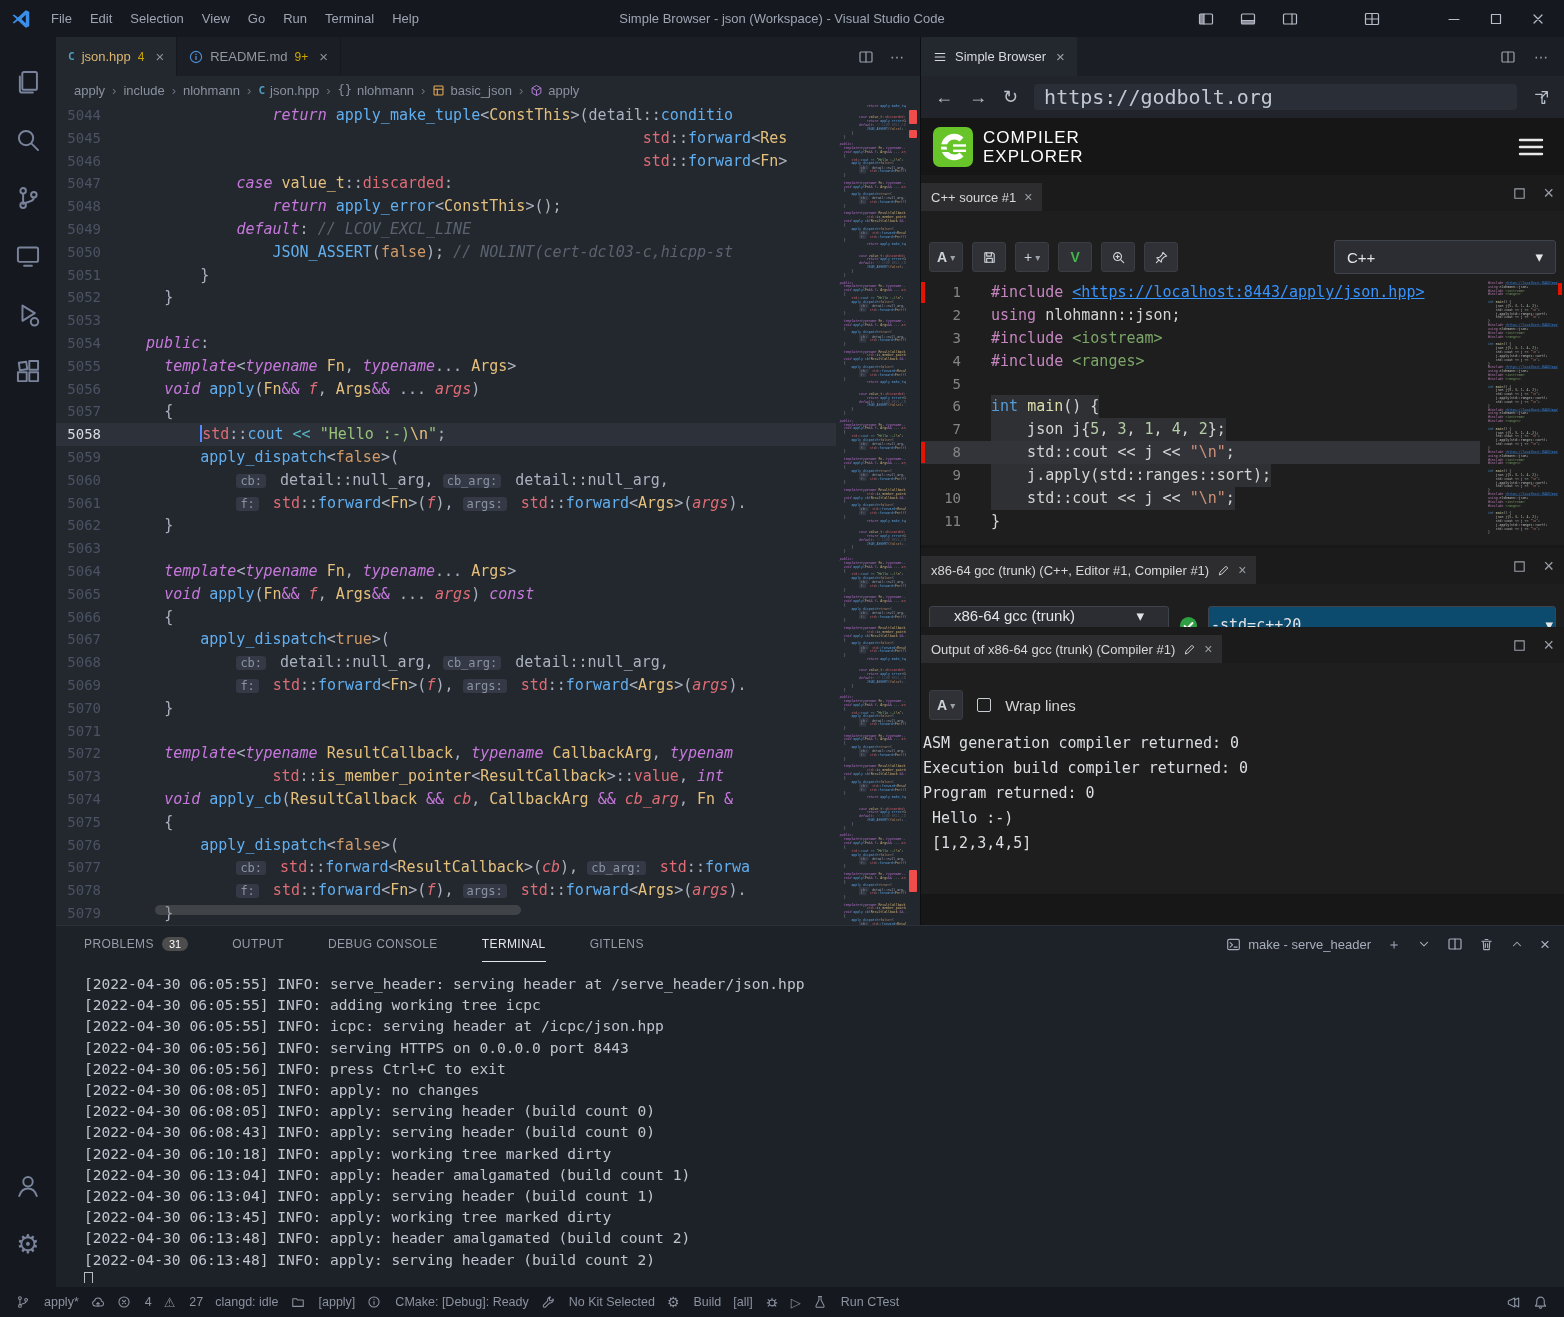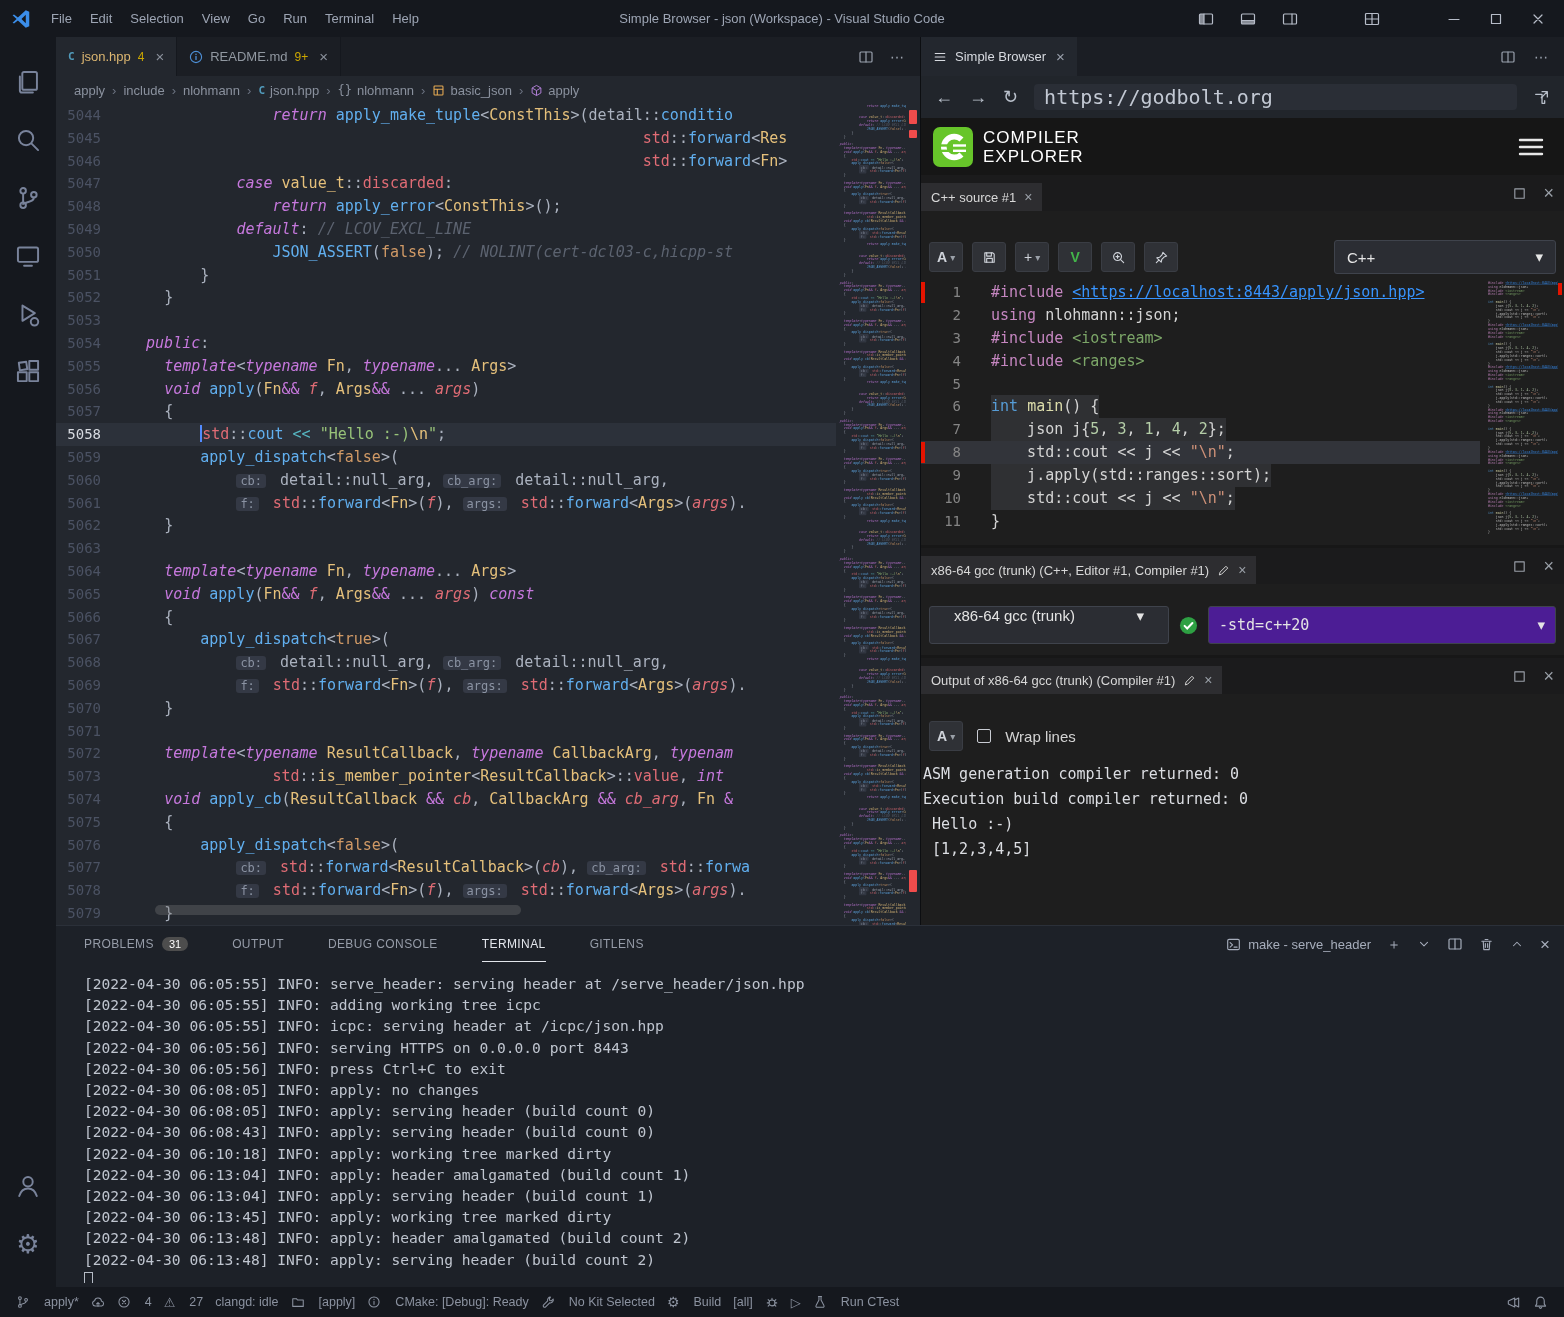--- a/index.html
+++ b/index.html
@@ -71,21 +71,21 @@
 .rp-actions{margin-left:auto;display:flex;gap:18px;align-items:center;padding-right:16px;color:#9aa1ad}
 .rp-nav{height:42px;background:#21252b;display:flex;align-items:center;padding:0 14px;gap:16px;color:#b9c0cb}
 .nav-arrow{font-size:18px}
 .url-field{flex:1;height:26px;background:#2a2e36;border-radius:4px;display:flex;align-items:center;padding:0 10px;font-size:20px;color:#c3c9d4;font-family:"DejaVu Sans Mono",monospace}
 .ce-header{height:57px;background:#161616;display:flex;align-items:center;padding:0 12px}
 .ce-words{margin-left:10px;color:#fff;font-weight:normal;font-size:17px;line-height:19px;letter-spacing:1px}
 .ce-burger{margin-left:auto;padding-right:8px}
 .pane{position:absolute;left:0;right:0;background:#1e1e1e}
 #pane-source{top:138px;height:370px}
 #pane-compiler{top:511px;height:107px}
-#pane-output{top:621px;height:267px}
+#pane-output{top:590px;height:267px}
 .pane-header{height:36px;background:#1b1b1c;display:flex;align-items:center;padding-right:10px}
 .pane-tab{display:flex;align-items:center;gap:8px;background:#2d2d30;color:#d8d8d8;font-size:13px;height:28px;margin-top:8px;padding:0 10px;white-space:nowrap;overflow:hidden}
 .pane-tab .eclose{color:#9aa0a8;font-size:14px}
 .pane-controls{margin-left:auto;display:flex;gap:16px;color:#9aa0a8;align-items:center}
 .src-toolbar{position:absolute;left:8px;top:62px;height:40px;display:flex;align-items:center;gap:9px;right:8px}
 .tbtn{height:30px;min-width:34px;background:#2f3136;border:1px solid #3a3d44;border-radius:3px;display:flex;align-items:center;justify-content:center;gap:3px;color:#cfd3da;font-size:14px;padding:0 7px}
 .tbtn .car{font-size:10px;color:#9aa0a8}
 .lang-select{margin-left:auto;width:222px;height:34px;background:#2b2d33;border:1px solid #3f434c;border-radius:3px;display:flex;align-items:center;justify-content:space-between;padding:0 12px;color:#e6e6e6;font-size:15px}
 .bcode{position:absolute;left:0;top:106px;right:84px;height:258px;overflow:hidden}
 .bline{position:relative;display:flex;height:22.9px;line-height:22.9px;font-size:15px;font-family:"DejaVu Sans Mono",monospace;white-space:pre}
@@ -99,21 +99,21 @@
 .m-inc{color:#7ca668}
 .m-kwb{color:#569cd6}
 .m-fnm{color:#dcdcaa}
 .m-num{color:#b5cea8}
 .m-str{color:#ce9178}
 .bminimap{position:absolute;right:6px;top:106px;width:70px;height:256px;overflow:hidden;opacity:.85}
 #browser-minimap-inner{transform:scale(.32);transform-origin:0 0;width:320%}
 .bmark{position:absolute;right:2px;top:108px;width:4px;height:12px;background:#e51400}
 .cmp-row{position:absolute;left:8px;right:8px;top:56px;height:42px;display:flex;align-items:center;gap:10px}
 .cmp-select{width:240px;height:38px;background:#2b2d33;border:1px solid #3f434c;border-radius:3px;display:flex;align-items:flex-start;justify-content:space-between;padding:0 24px;color:#e4e4e4;font-size:15px}
-.opt-field{flex:1;height:38px;background:#4c1d95;border:1px solid #3f434c;border-radius:3px;display:flex;align-items:center;justify-content:space-between;padding:0 10px;color:#e4e4e4;font-size:15px;font-family:"DejaVu Sans Mono",monospace}
+.opt-field{flex:1;height:38px;background:#0c4a6e;border:1px solid #3f434c;border-radius:3px;display:flex;align-items:center;justify-content:space-between;padding:0 2px;color:#e4e4e4;font-size:15px;font-family:"DejaVu Sans Mono",monospace}
 .out-toolbar{position:absolute;left:8px;top:58px;height:40px;display:flex;align-items:center;gap:14px}
 .wrapbox{width:14px;height:14px;border:1.4px solid #c9ccd3;display:inline-block;border-radius:2px}
 .wrap-label{color:#d4d4d4;font-size:15px}
 #output-lines{position:absolute;left:2px;top:104px;right:10px;bottom:0;font-family:"DejaVu Sans Mono",monospace;font-size:15px;line-height:25px;color:#dcdee3;white-space:pre}
 
 #bottom-panel{position:absolute;left:56px;top:925px;width:1508px;height:362px;background:#1d2128;border-top:1px solid #2b3039}
 .panel-tabs{position:absolute;left:28px;top:0;height:36px;display:flex;align-items:center;gap:44px}
 .ptab{display:flex;align-items:center;gap:8px;font-size:12px;letter-spacing:.4px;color:#969ca8;height:36px}
 .ptab.active{color:#e3e6ec;box-shadow:inset 0 -1px 0 #e3e6ec}
 .pbadge{background:#4d4d4d;color:#fff;border-radius:9px;font-size:11px;padding:1px 7px;letter-spacing:0}
@@ -845,21 +845,21 @@
         </div>
       </div>
       <div class="out-toolbar">
         <span class="tbtn">
             <b>A</b>
             <span class="car">▾</span>
           </span>
         <span class="wrapbox"></span>
         <span class="wrap-label">Wrap lines</span>
       </div>
-      <div id="output-lines"><div>ASM generation compiler returned: 0</div><div>Execution build compiler returned: 0</div><div> Hello :-)</div><div> [1,2,3,4,5]</div></div>
+      <div id="output-lines"><div>ASM generation compiler returned: 0</div><div>Execution build compiler returned: 0</div><div>Program returned: 0</div><div> Hello :-)</div><div> [1,2,3,4,5]</div></div>
     </div>
   </div>
 
   <div id="bottom-panel">
     <div class="panel-tabs" id="panel-tabs">
         <div class="ptab">
           <span>PROBLEMS</span>
           <span class="pbadge">31</span>
         </div>
         <div class="ptab">

